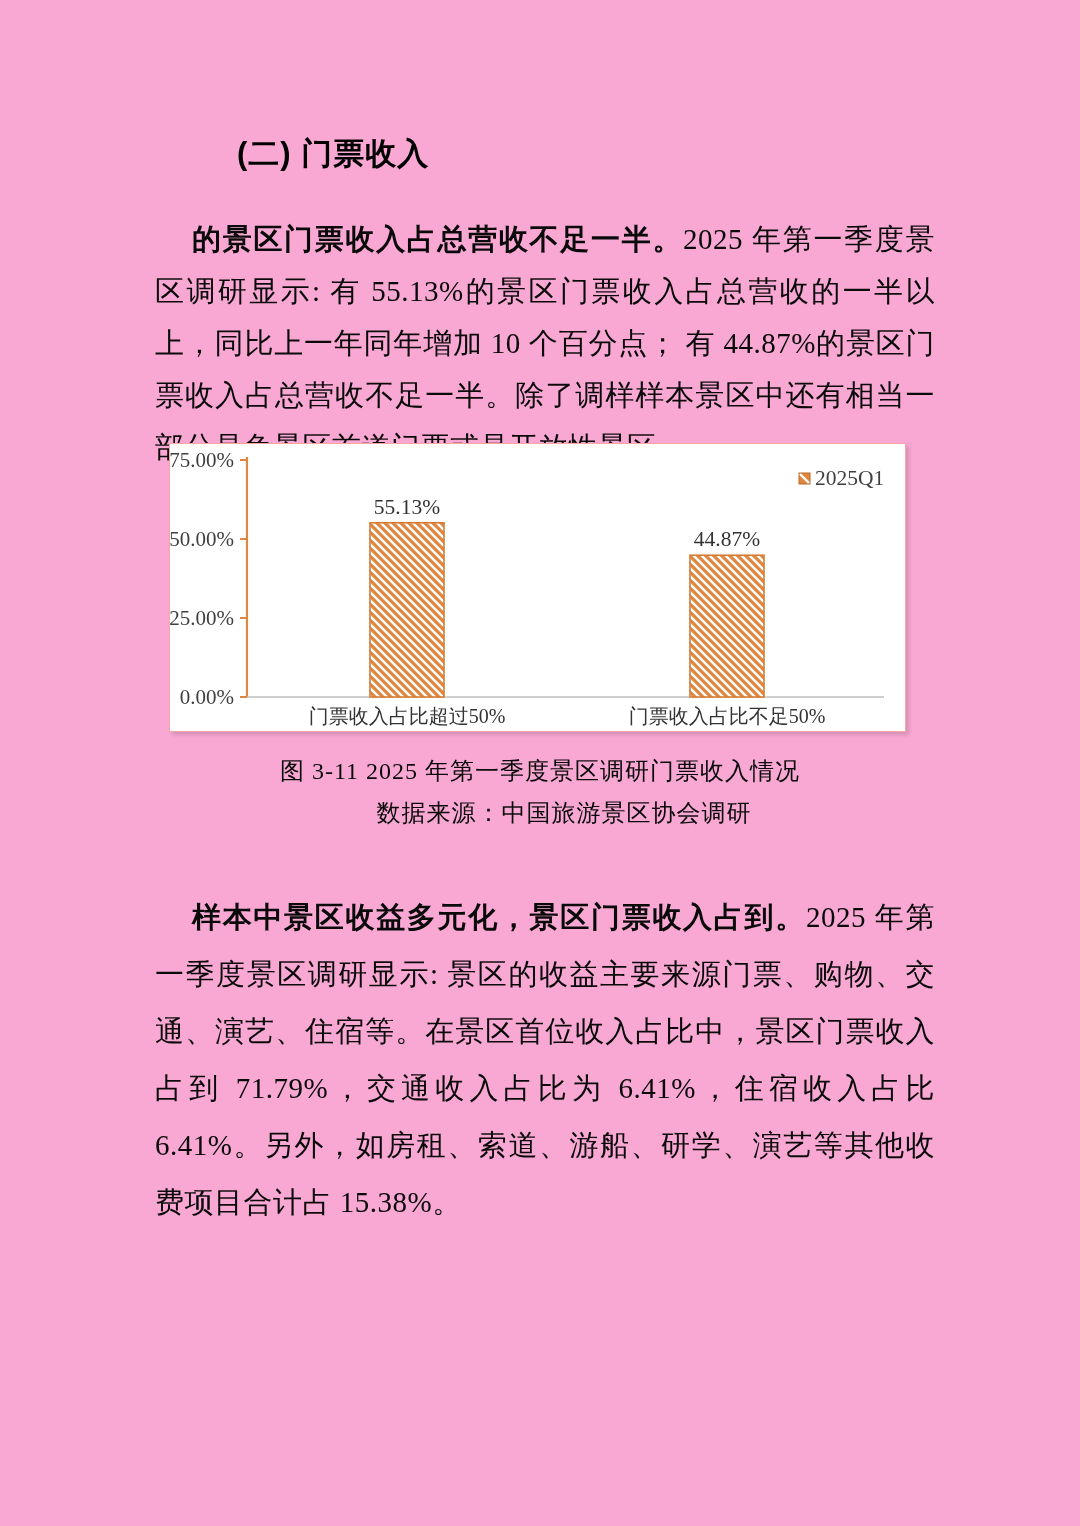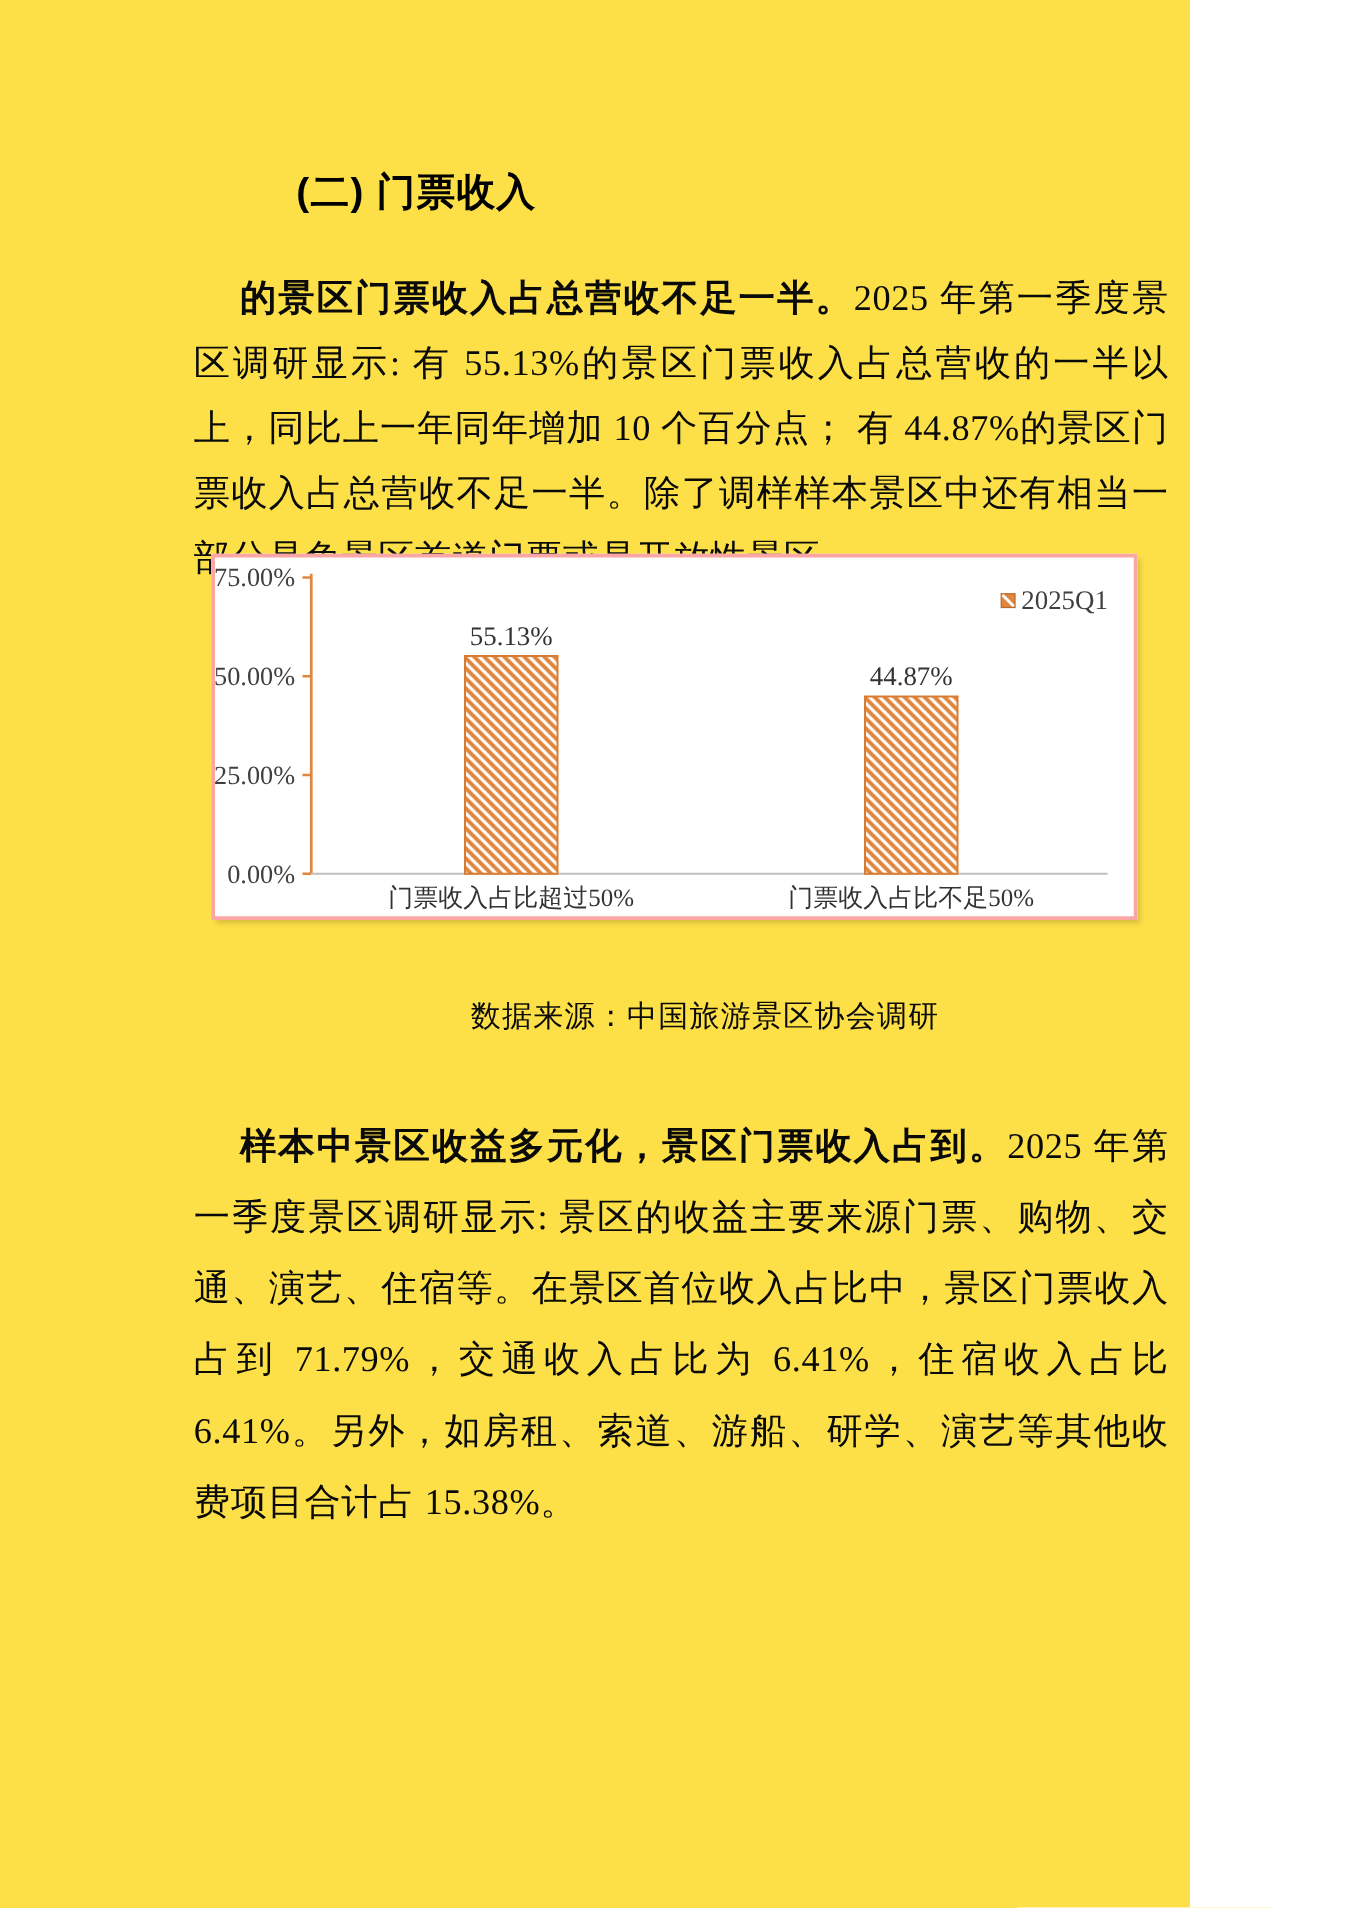--- a/index.html
+++ b/index.html
@@ -1,19 +1,19 @@
 <!DOCTYPE html>
 <html><head>
 <meta charset="utf-8">
 <style>
   html,body{margin:0;padding:0;background:#ffffff;}
   .page{
     position:relative;
-    width:952px;height:1526px;
-    background:#fde047;
+    width:1080px;height:1526px;
+    background:#f9a8d4;
     overflow:hidden;
     font-family:"Liberation Serif","DejaVu Serif",serif;
     color:#111111;
   }
   .heading{
     position:absolute;left:237px;top:133px;
     font-family:"Liberation Sans","DejaVu Sans",sans-serif;
     font-weight:bold;font-size:31px;color:#000000;
     letter-spacing:1px;white-space:nowrap;
   }
@@ -27,21 +27,21 @@
   .para1{top:184px;line-height:52px;}
   .para2{top:860px;line-height:57px;}
   .lead{
     font-family:"Liberation Sans","DejaVu Sans",sans-serif;
     font-weight:bold;
   }
   .chart-box{
     position:absolute;left:169px;top:443px;
     width:735px;height:287px;
     background:#ffffff;
-    border:3px solid #fca5a5;
+    border:1px solid #fca5a5;
     box-shadow:3px 3px 4px rgba(0,0,0,0.14);
   }
   #chart-svg text{
     font-family:"Liberation Serif","DejaVu Serif",serif;
   }
   .caption{
     position:absolute;left:0;width:1080px;
     text-align:center;font-size:24px;color:#0a0a0a;
     letter-spacing:1px;
   }
@@ -84,18 +84,19 @@
         <text x="237" y="279" text-anchor="middle" font-size="20" fill="#333333">门票收入占比超过50%</text>
         <rect x="520" y="111.2108" width="74" height="141.7892" fill="url(#hatch)" stroke="#d97c33" stroke-width="1.6"></rect>
         <text x="557" y="102.2108" text-anchor="middle" font-size="21.5" fill="#333333">44.87%</text>
         <text x="557" y="279" text-anchor="middle" font-size="20" fill="#333333">门票收入占比不足50%</text>
         <rect x="629" y="29" width="11" height="11" fill="#e0863e" stroke="#b96a2a" stroke-width="1"></rect>
         <line x1="630" y1="30" x2="639" y2="39" stroke="#ffffff" stroke-width="2.4"></line>
         <text x="645" y="41" font-size="21.5" fill="#3f3f3f">2025Q1</text>
       </svg>
   </div>
 
+  <div class="caption caption-figure">图 3-11 2025 年第一季度景区调研门票收入情况</div>
   <div class="caption caption-source">数据来源：中国旅游景区协会调研</div>
 
   <p class="para para2"><span class="lead">样本中景区收益多元化，景区门票收入占到。</span><span>2025 年第一季度景区调研显示: 景区的收益主要来源门票、购物、交通、演艺、住宿等。在景区首位收入占比中，景区门票收入占到 71.79%，交通收入占比为 6.41%，住宿收入占比 6.41%。另外，如房租、索道、游船、研学、演艺等其他收费项目合计占 15.38%。</span></p>
 
 
 </div>
 
 </body></html>

